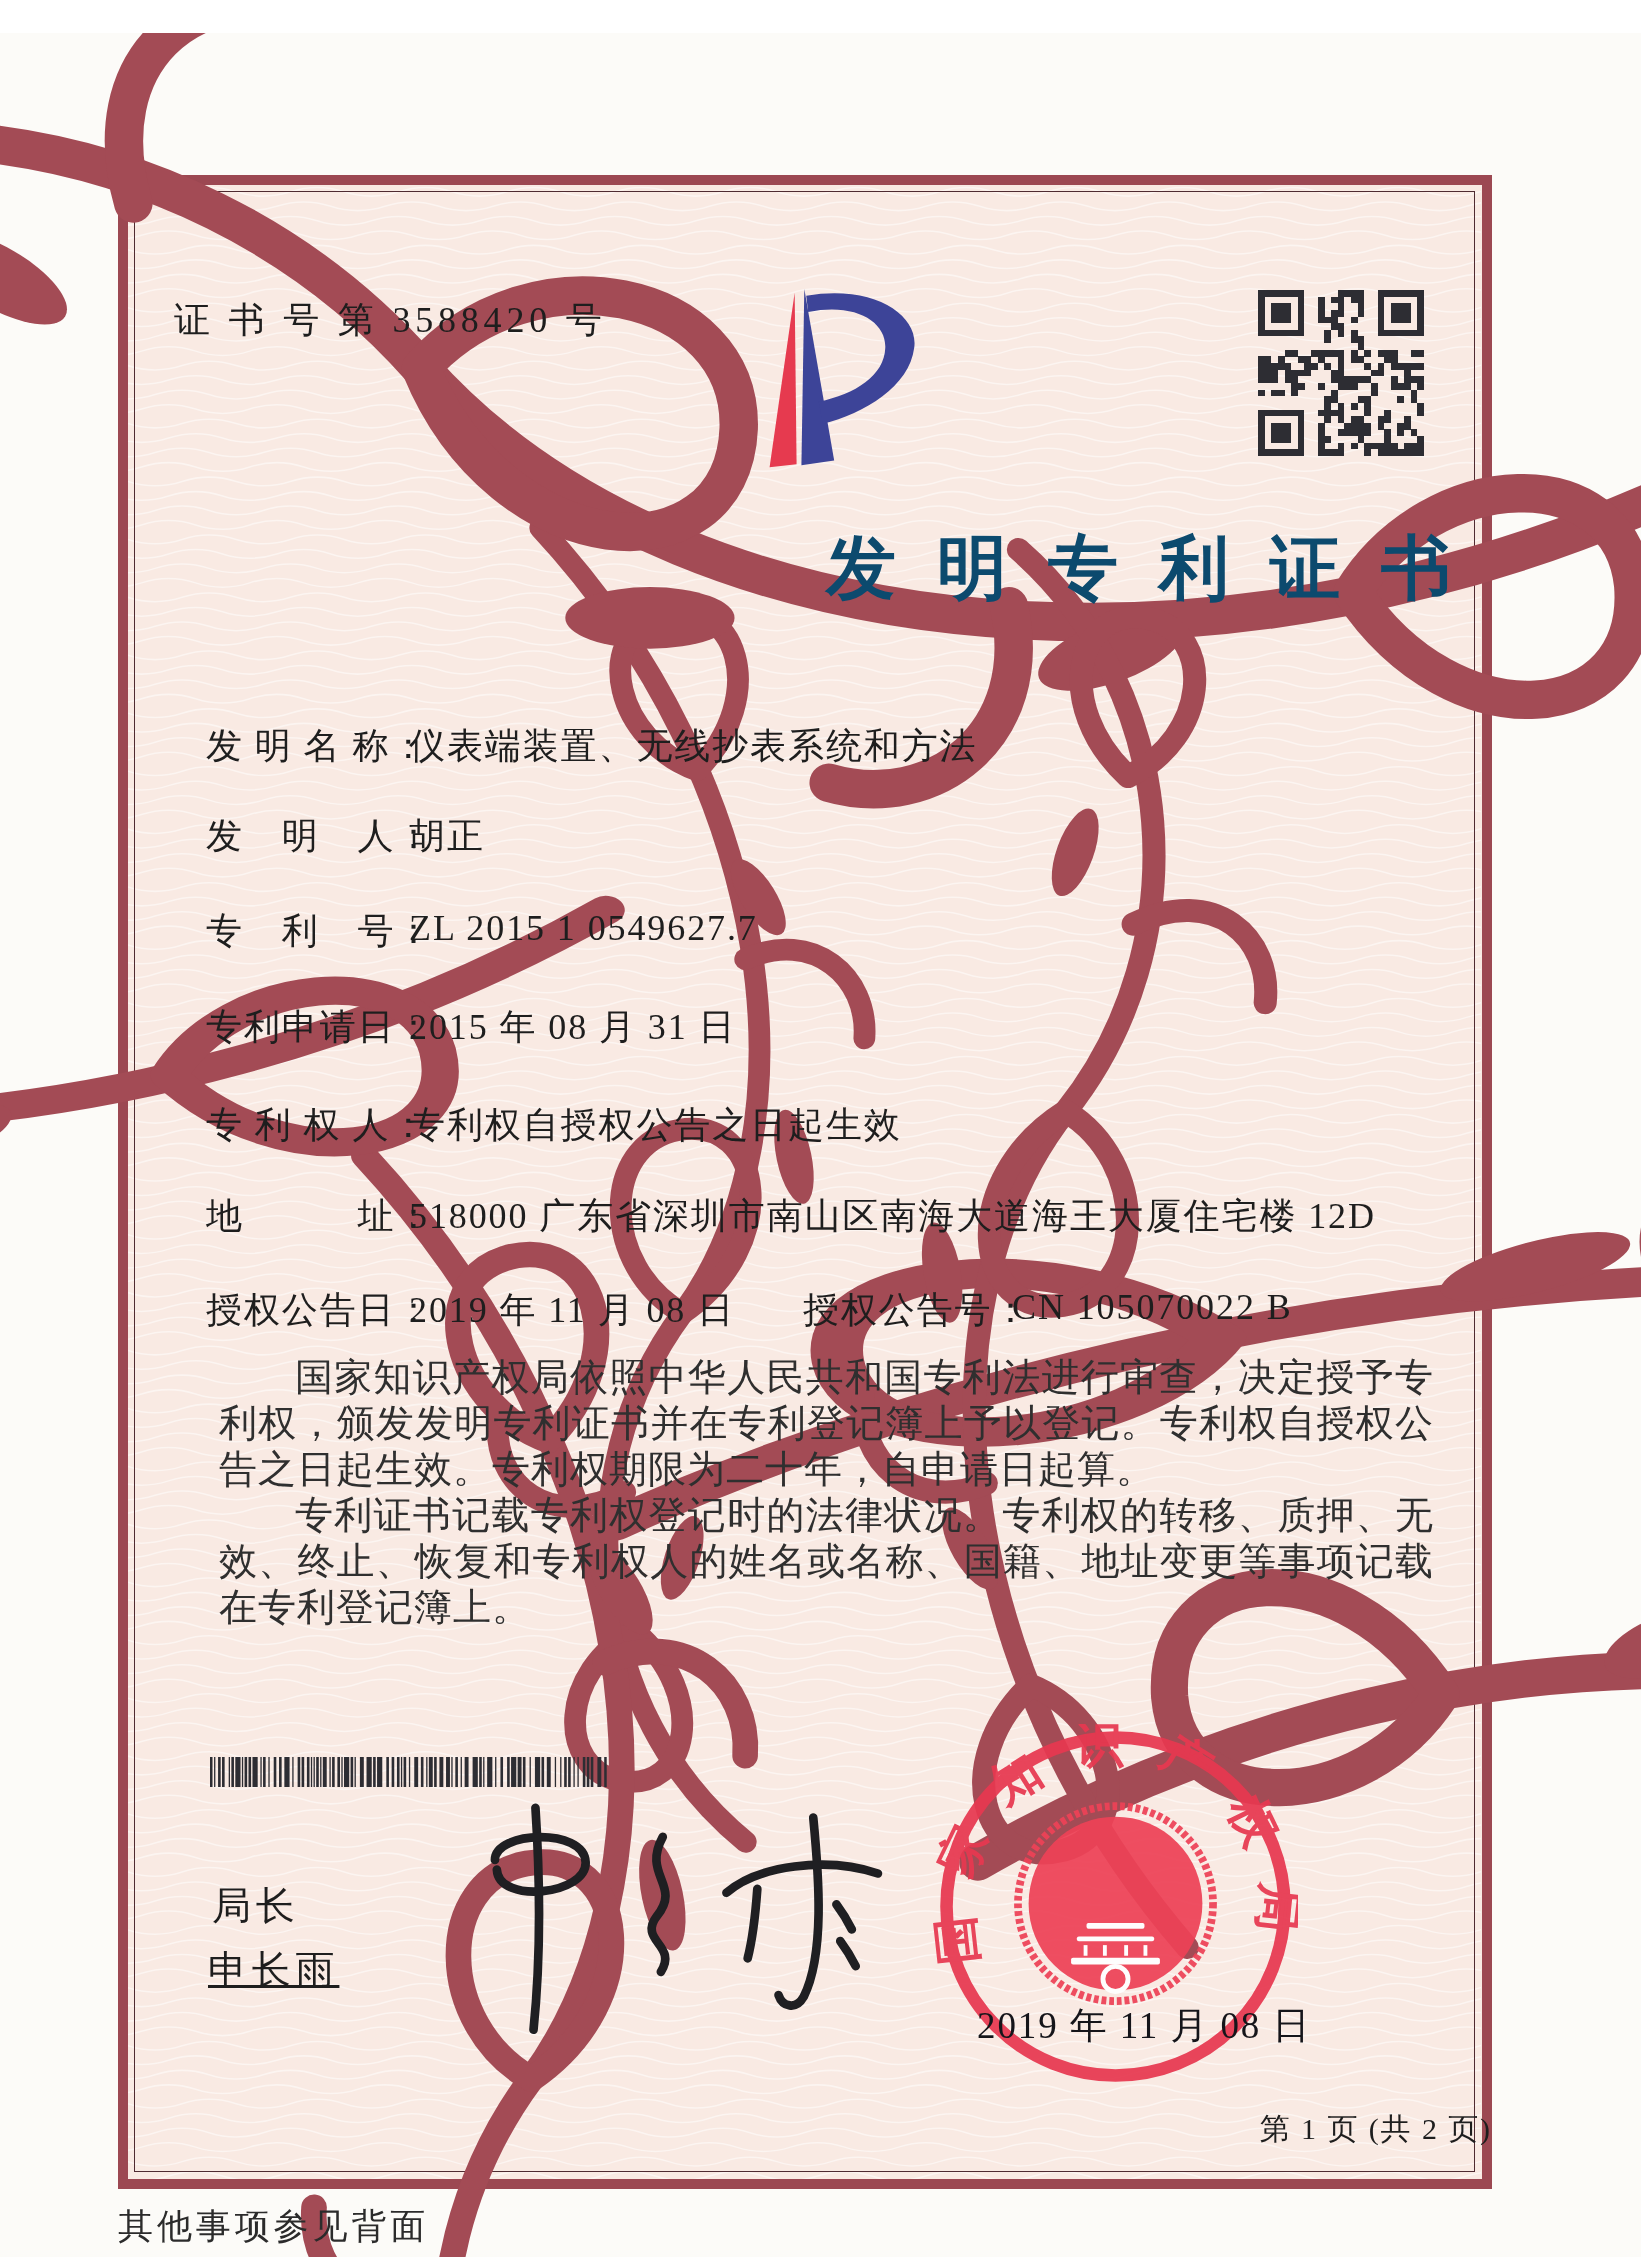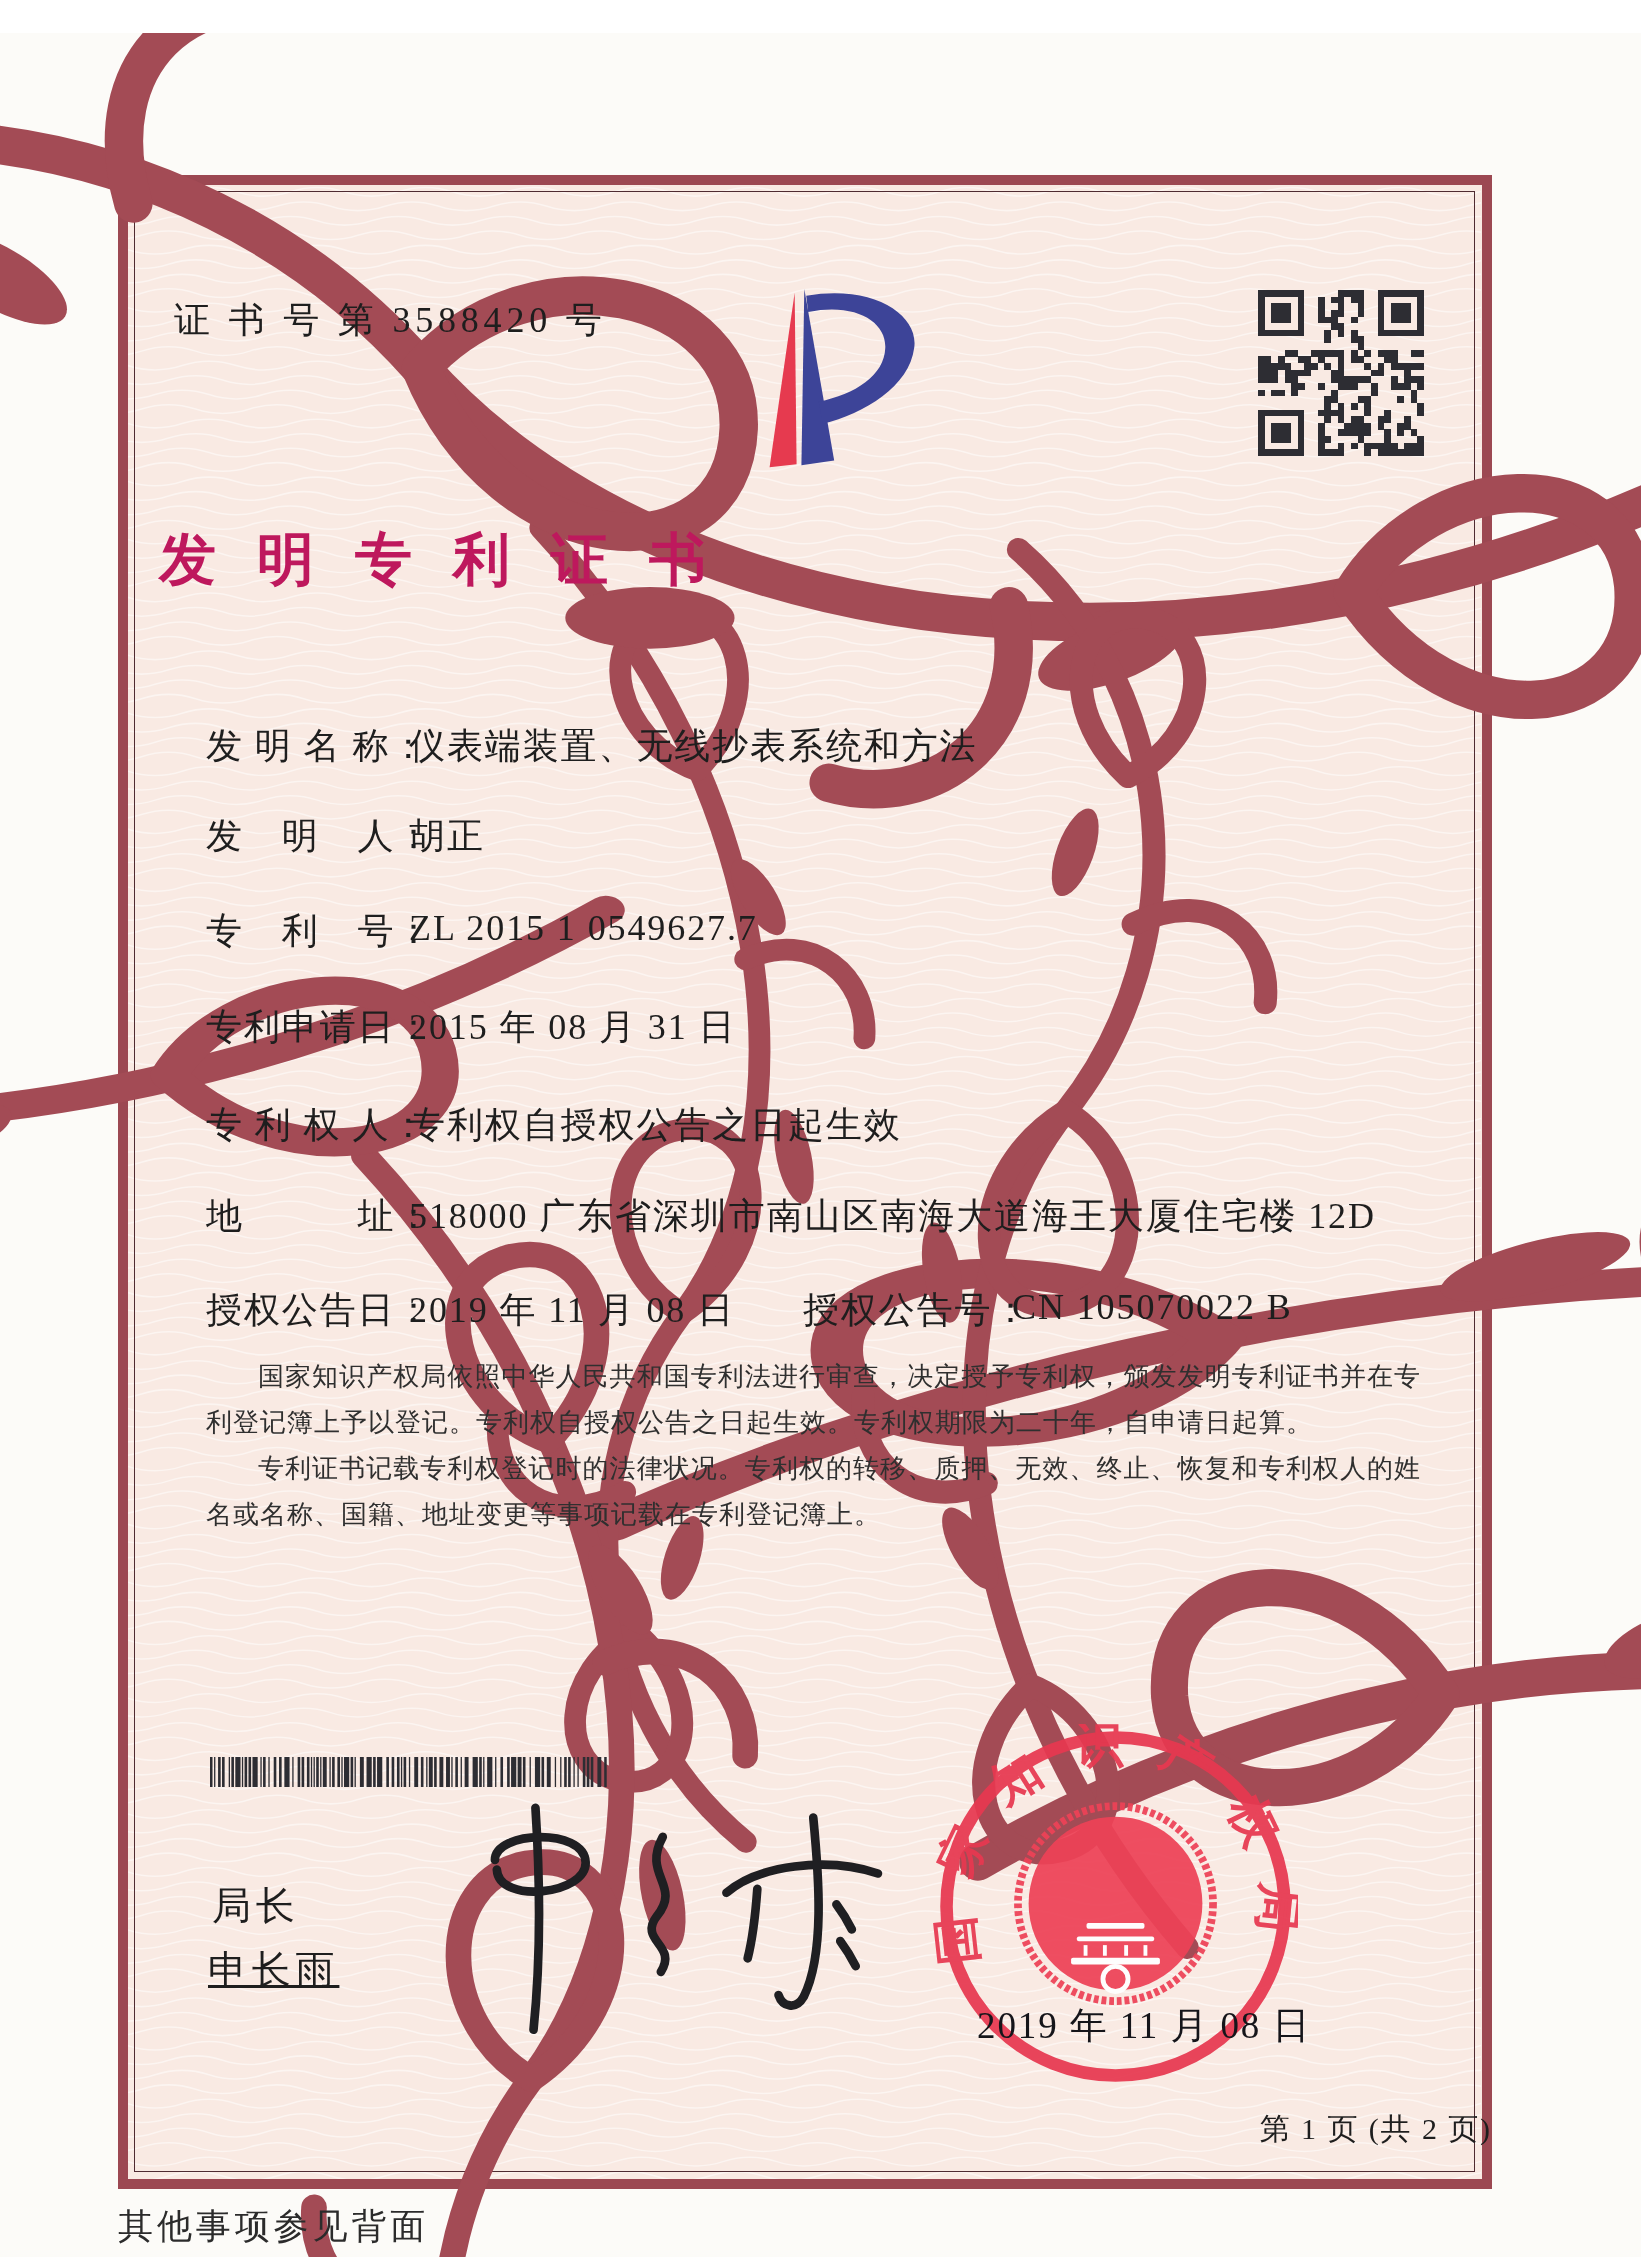--- a/index.html
+++ b/index.html
@@ -22,31 +22,31 @@
     border:1.9px solid #4e2b31;box-sizing:border-box;
     pointer-events:none;
   }
   .waves{left:128px;top:153px;width:1353px;height:1993px;pointer-events:none;}
   .ornaments{left:0;top:0;width:1641px;height:2257px;pointer-events:none;}
   
   .cert-no{left:174px;top:263px;font-size:36px;letter-spacing:4.8px;}
   .logo{left:676px;top:253px;width:246px;height:188px;}
   .qr{left:1258px;top:257px;width:166px;height:166px;}
   .title{
-    left:118px;top:489px;width:1374px;text-align:left;
-    font-size:57px;font-weight:bold;letter-spacing:41px;text-indent:41px;
-    color:#be185d;
+    left:118px;top:489px;width:1374px;text-align:right;
+    font-size:70px;font-weight:bold;letter-spacing:41px;text-indent:41px;
+    color:#0c4a6e;
   }
   
   .lbl{font-size:36px;letter-spacing:1.9px;white-space:pre;text-align:right;}
   .val{font-size:36px;letter-spacing:1.9px;white-space:pre;}
   
   .legal{
-    left:206px;top:1321px;width:1215px;
-    font-size:26px;line-height:46px;color:#2f2f2f;
+    left:219px;top:1321px;width:1215px;
+    font-size:38px;line-height:46px;color:#2f2f2f;
     text-align:justify;letter-spacing:1px;
   }
   .legal p{margin:0;text-indent:2em;}
   
   .barcode{left:210px;top:1724px;width:400px;height:30px;}
   .director-title{left:212px;top:1846px;font-size:39px;letter-spacing:4.8px;}
   .director-name{left:208px;top:1910px;font-size:39px;letter-spacing:4.8px;text-decoration:underline;}
   .signature{left:439px;top:1767px;width:463px;height:256px;}
   .seal{left:933px;top:1691px;width:365px;height:365px;opacity:.93;}
   .seal-date{left:977px;top:1968px;font-size:37px;letter-spacing:1.9px;color:#15151a;}

